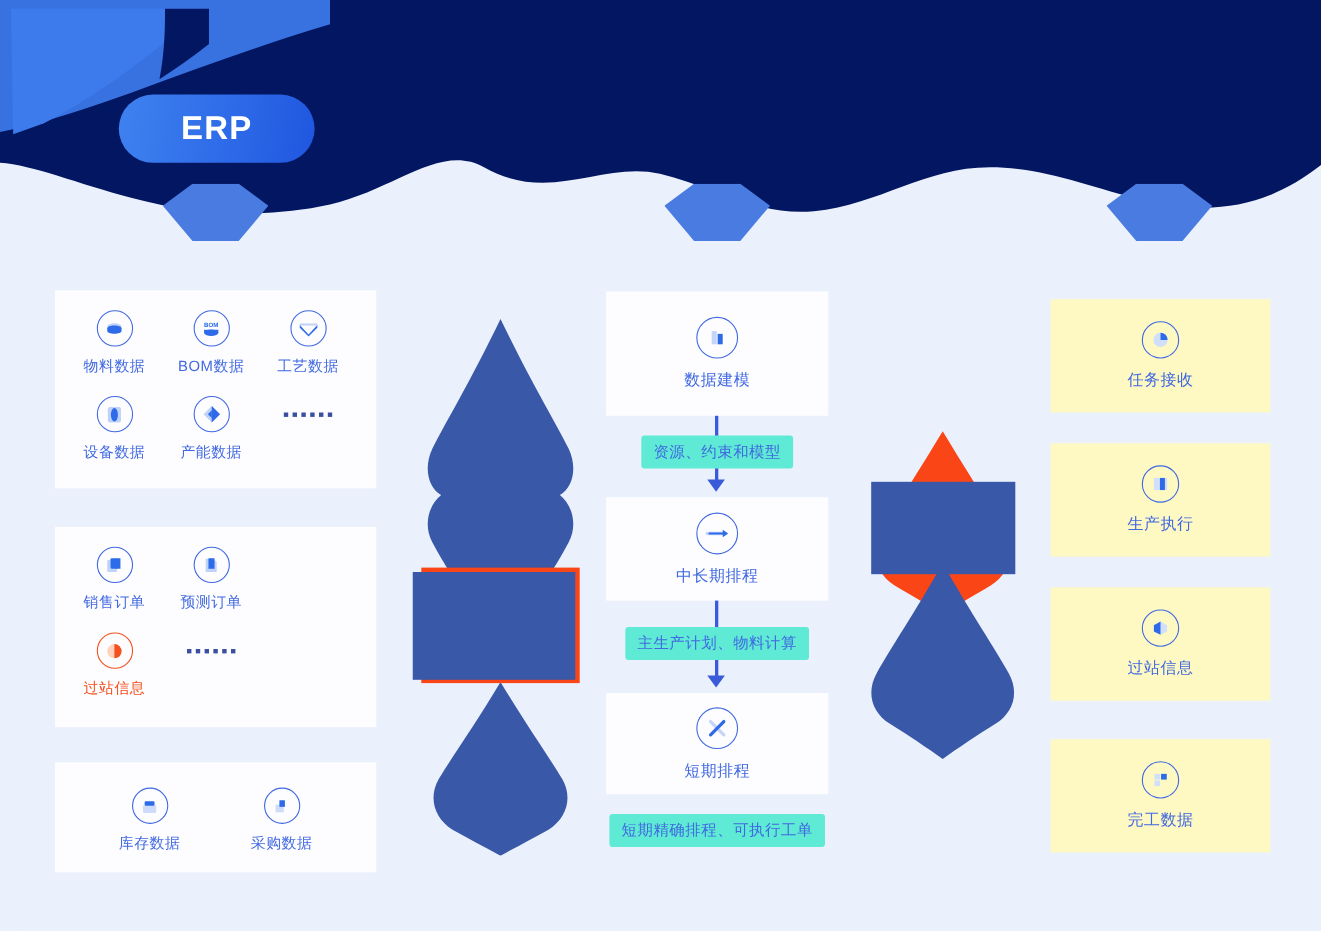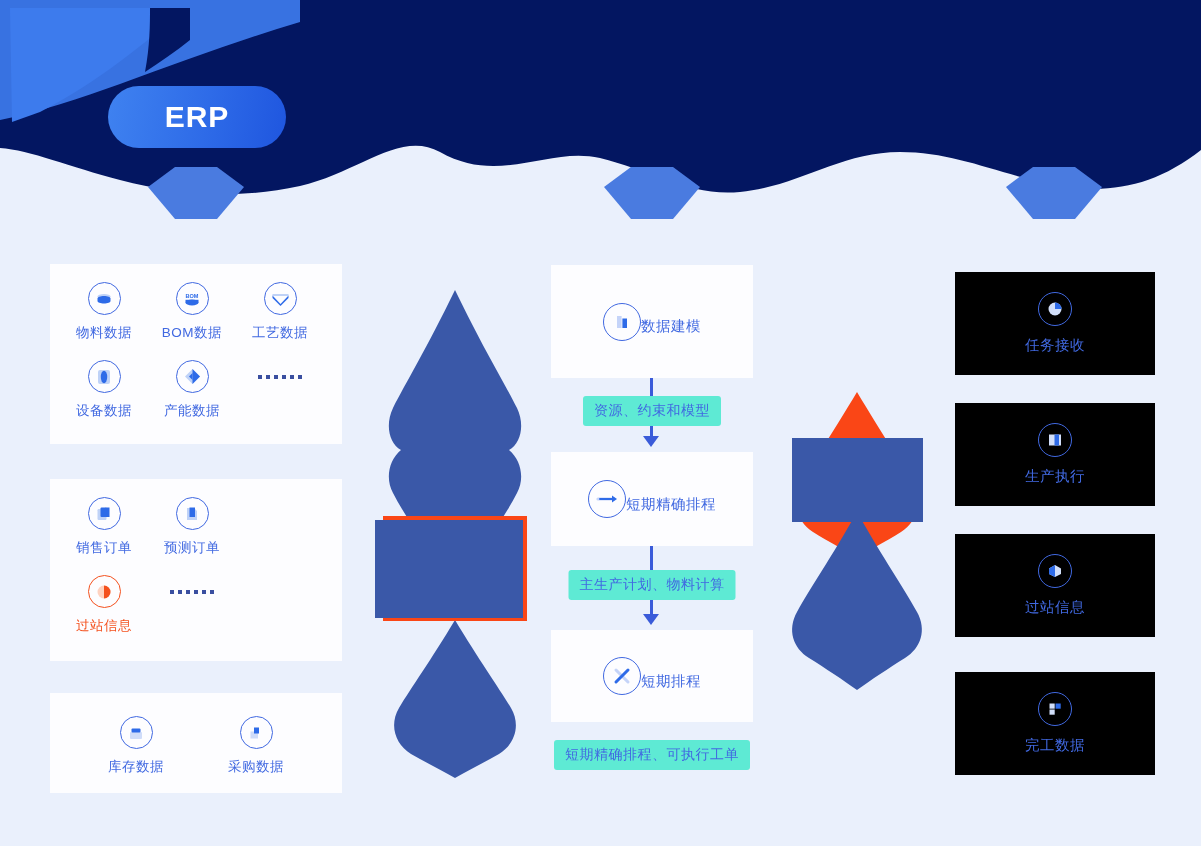--- a/index.html
+++ b/index.html
@@ -106,21 +106,21 @@
     display: block;
   }
 
   
   .flow-card {
     position: absolute;
     left: 551px;
     width: 202px;
     background: #FDFDFF;
     display: flex;
-    flex-direction: row;
+    flex-direction: column;
     align-items: center;
     justify-content: center;
     box-sizing: border-box;
   }
   .flow-card .label {
     margin-top: 10px;
     font-size: 14.5px;
     color: #4169E1;
     letter-spacing: .5px;
   }
@@ -152,21 +152,21 @@
     border-left: 8px solid transparent;
     border-right: 8px solid transparent;
     border-top: 11px solid #3A5BD9;
   }
 
   
   .mes-card {
     position: absolute;
     left: 955px;
     width: 200px;
-    background: #000000;
+    background: #fef9c3;
     display: flex;
     flex-direction: column;
     align-items: center;
     justify-content: center;
     box-sizing: border-box;
   }
   .mes-card .label {
     margin-top: 10px;
     font-size: 14.5px;
     color: #4169E1;
@@ -404,21 +404,21 @@
   <div class="arrow-head" style="top:436px;"></div>
 
   <div class="flow-card" style="top:452px;height:94px;">
     <span class="ico">
       <svg width="22" height="18" viewBox="0 0 22 18">
         <path d="M2,9 L18,9" stroke="#C5D4F9" stroke-width="3.2" stroke-linecap="round"></path>
         <path d="M4,9 L16,9" stroke="#2E6BE8" stroke-width="2" stroke-linecap="round"></path>
         <path d="M16,5.5 L21,9 L16,12.5 Z" fill="#2E6BE8"></path>
       </svg>
     </span>
-    <span class="label">短期精确排程</span>
+    <span class="label">中长期排程</span>
   </div>
 
   <div class="arrow-line" style="top:546px;height:70px;"></div>
   <div class="badge" style="top:570px;">
     <span>主生产计划、物料计算</span>
   </div>
   <div class="arrow-head" style="top:614px;"></div>
 
   <div class="flow-card" style="top:630px;height:92px;">
     <span class="ico">

